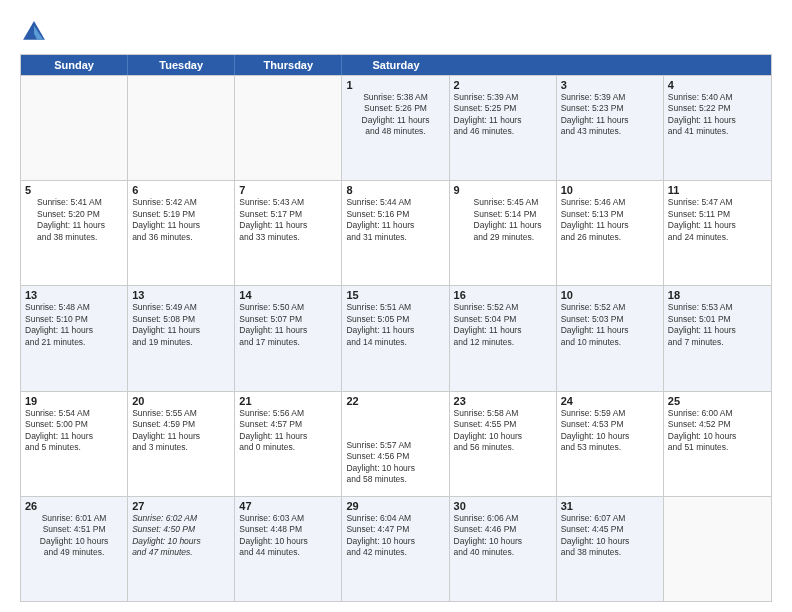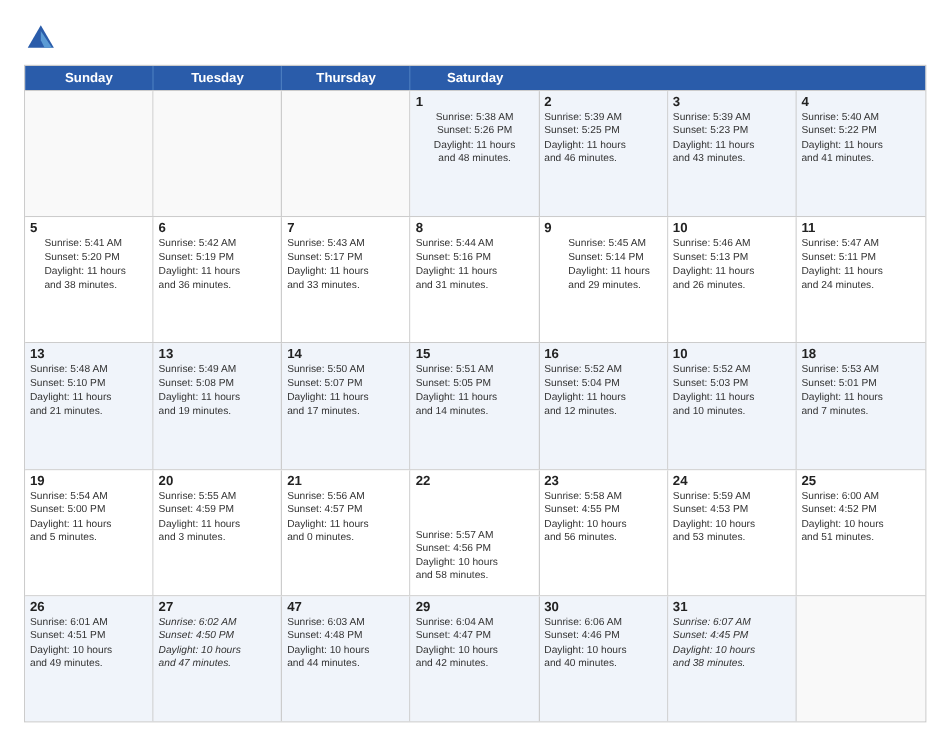--- a/index.html
+++ b/index.html
@@ -318,21 +318,21 @@
             <div class="day-num">25</div>
             <div class="day-info" style="white-space: pre-line;">Sunrise: 6:00 AM
 Sunset: 4:52 PM
 Daylight: 10 hours
 and 51 minutes.</div>
           </div>
         </div>
         <div class="cal-week">
           <div class="cal-cell alt-row">
             <div class="day-num">26</div>
-            <div class="day-info" style="white-space: pre-line;">Sunrise: 6:01 AM
+            <div class="day-info" style="white-space: pre-line; text-align: center;">Sunrise: 6:01 AM
 Sunset: 4:51 PM
 Daylight: 10 hours
 and 49 minutes.</div>
           </div>
           <div class="cal-cell alt-row">
             <div class="day-num">27</div>
             <div class="day-info" style="white-space: pre-line; font-style: italic;">Sunrise: 6:02 AM
 Sunset: 4:50 PM
 Daylight: 10 hours
 and 47 minutes.</div>
@@ -353,21 +353,21 @@
           </div>
           <div class="cal-cell alt-row">
             <div class="day-num">30</div>
             <div class="day-info" style="white-space: pre-line;">Sunrise: 6:06 AM
 Sunset: 4:46 PM
 Daylight: 10 hours
 and 40 minutes.</div>
           </div>
           <div class="cal-cell alt-row">
             <div class="day-num">31</div>
-            <div class="day-info" style="white-space: pre-line; font-style: italic;">Sunrise: 6:07 AM
+            <div class="day-info" style="white-space: pre-line;">Sunrise: 6:07 AM
 Sunset: 4:45 PM
 Daylight: 10 hours
 and 38 minutes.</div>
           </div>
           <div class="cal-cell empty"></div>
         </div>
       </div>
   </div>
 </div>
 

